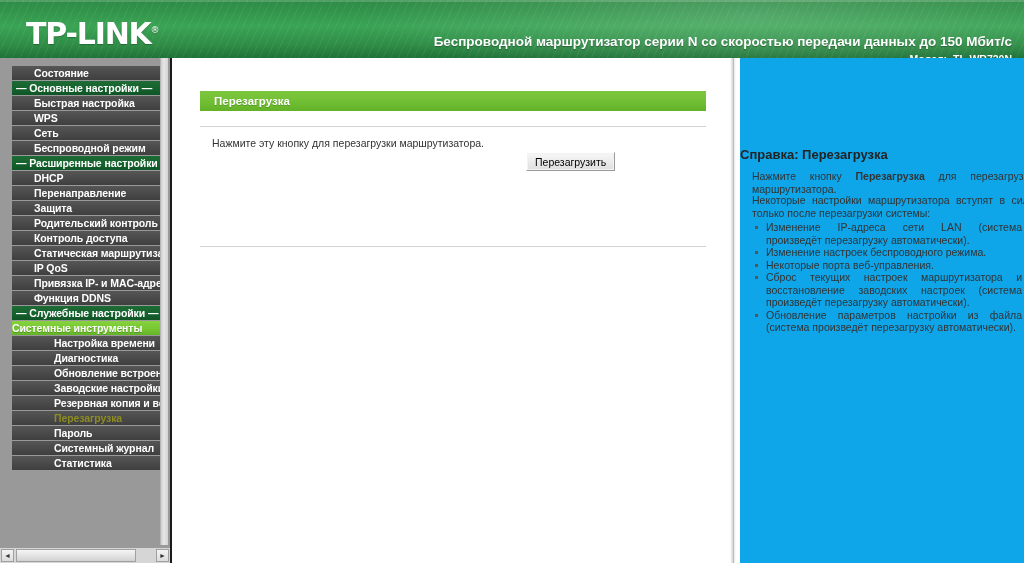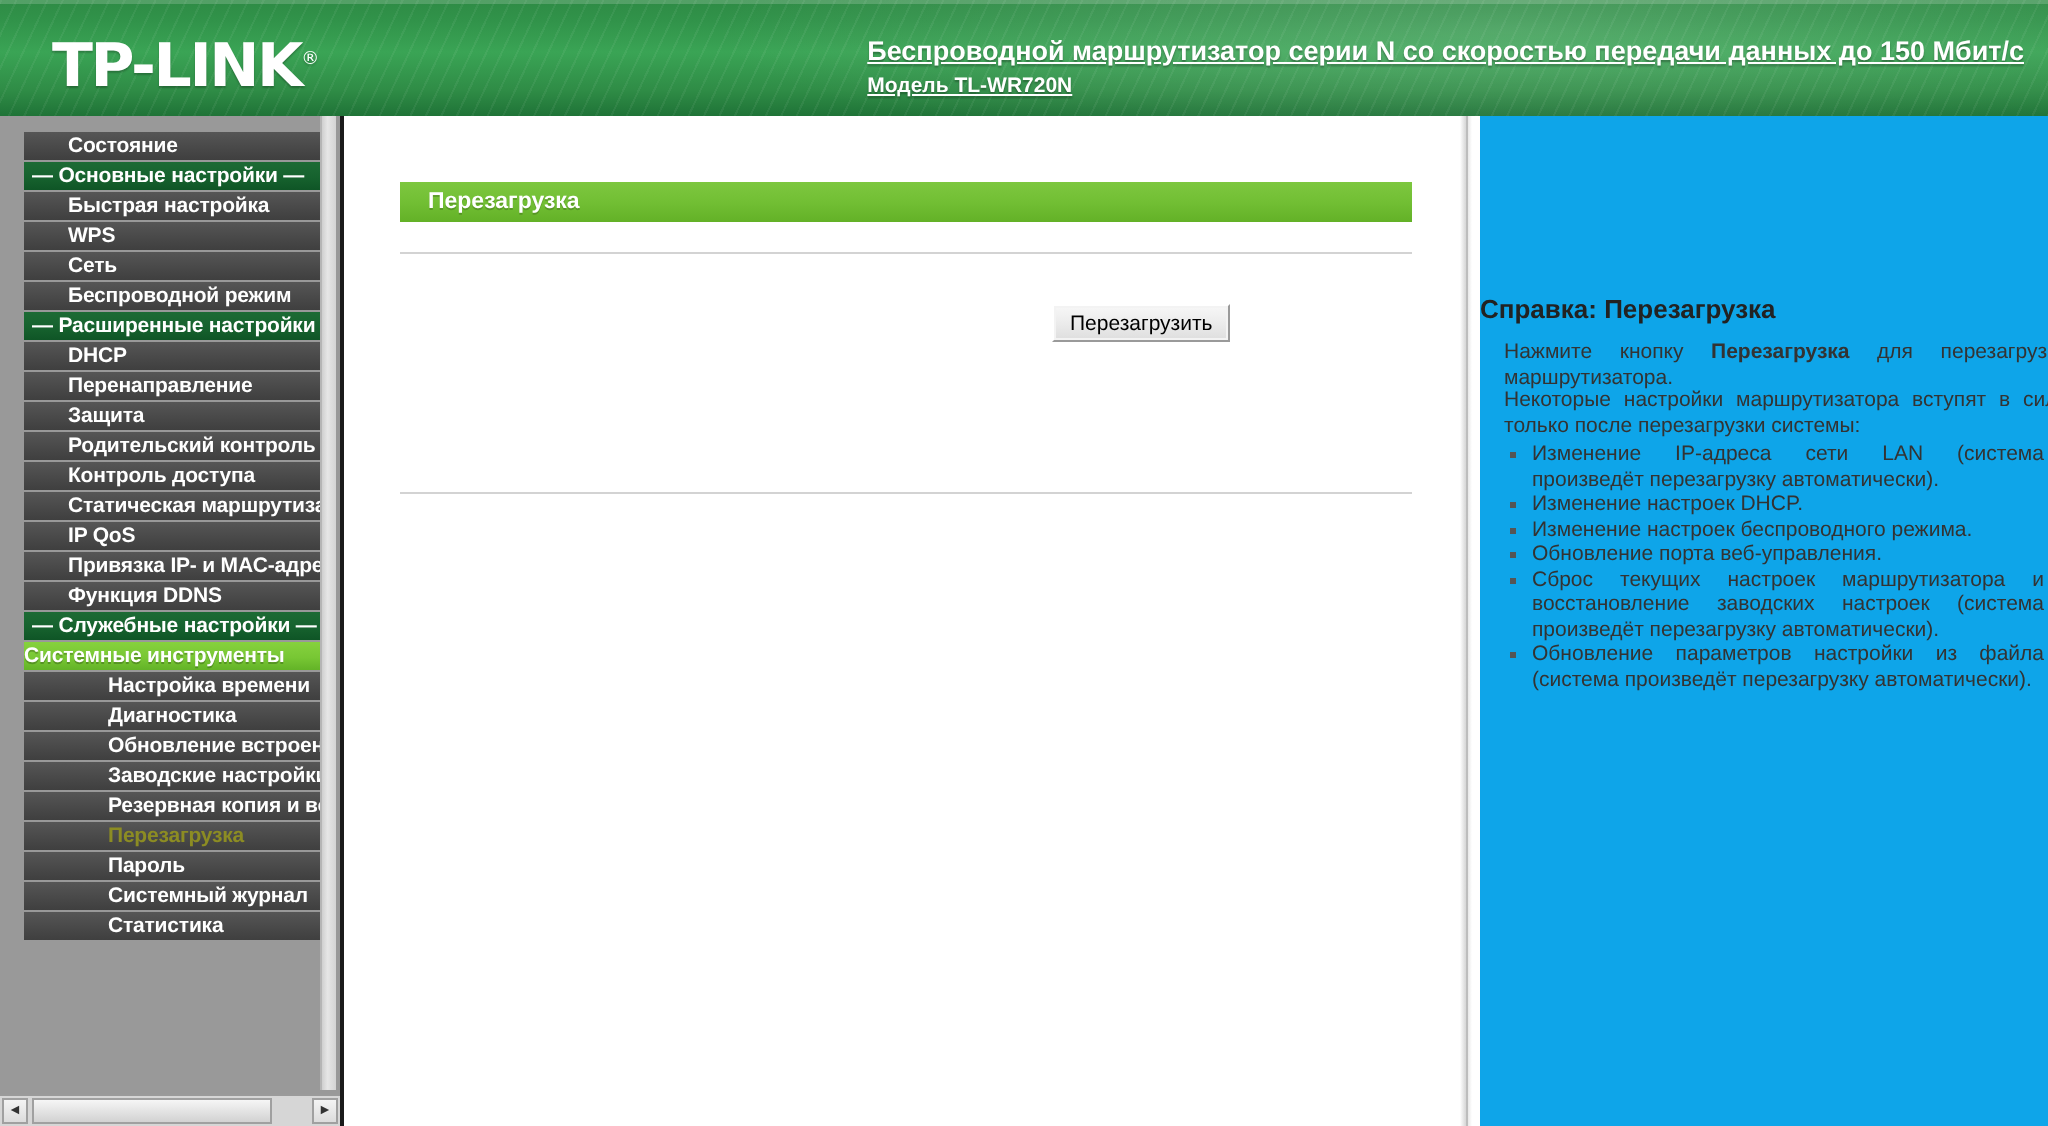--- a/index.html
+++ b/index.html
@@ -63,25 +63,24 @@
   }
   .logo sup {
     font-size: 9px;
     vertical-align: super;
     font-weight: normal;
     letter-spacing: 0;
   }
   .header-titles {
     position: absolute;
     right: 12px;
-    top: 18px;
-    text-align: left;
+    top: 34px;
+    text-align: right;
     color: #ffffff;
     text-shadow: 0 1px 1px rgba(0,0,0,0.3);
-    text-decoration: underline;
   }
   .header-title {
     font-size: 13.5px;
     font-weight: bold;
     line-height: 16px;
     white-space: nowrap;
   }
   .header-model {
     font-size: 10.5px;
     font-weight: bold;
@@ -390,34 +389,34 @@
     <div class="sb-hbar">
       <div class="arrow left">◄</div>
       <div class="thumb"></div>
       <div class="arrow right">►</div>
     </div>
   </div>
 
   <div class="content">
     <div class="section-bar">Перезагрузка</div>
     <div class="rule r1"></div>
+    <div class="reboot-text">Нажмите эту кнопку для перезагрузки маршрутизатора.</div>
     <button class="reboot-btn">Перезагрузить</button>
     <div class="rule r2"></div>
   </div>
 
   <div class="help-divider">
       <div class="line"></div>
     </div>
   <div class="help">
     <div class="help-title">Справка: Перезагрузка</div>
     <div class="help-p p1"><span>Нажмите кнопку </span><b>Перезагрузка</b><span> для перезагрузки маршрутизатора.</span></div>
     <div class="help-p p2">Некоторые настройки маршрутизатора вступят в силу только после перезагрузки системы:</div>
     <ul class="help-list" id="help-list">
         <li>Изменение IP-адреса сети LAN (система произведёт перезагрузку автоматически).</li>
-        <li>Изменение настроек DHCP.</li>
         <li>Изменение настроек беспроводного режима.</li>
-        <li>Обновление порта веб-управления.</li>
+        <li>Некоторые порта веб-управления.</li>
         <li>Сброс текущих настроек маршрутизатора и восстановление заводских настроек (система произведёт перезагрузку автоматически).</li>
         <li>Обновление параметров настройки из файла (система произведёт перезагрузку автоматически).</li>
       </ul>
   </div>
 
 </div>
 
 </body></html>

